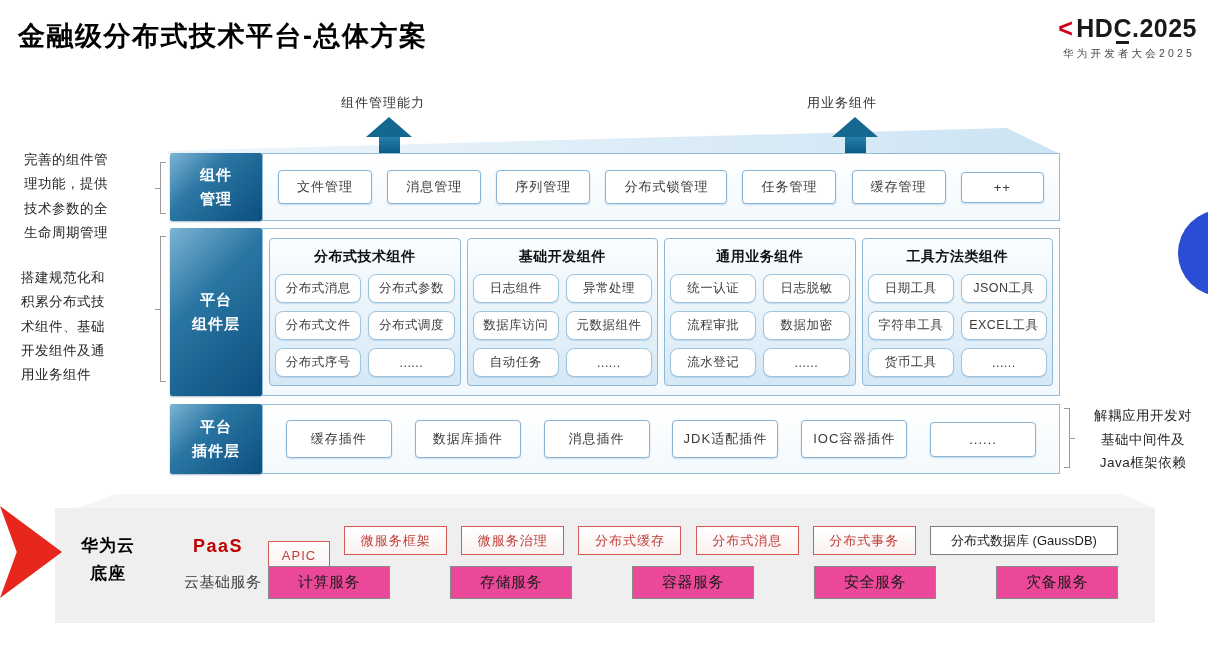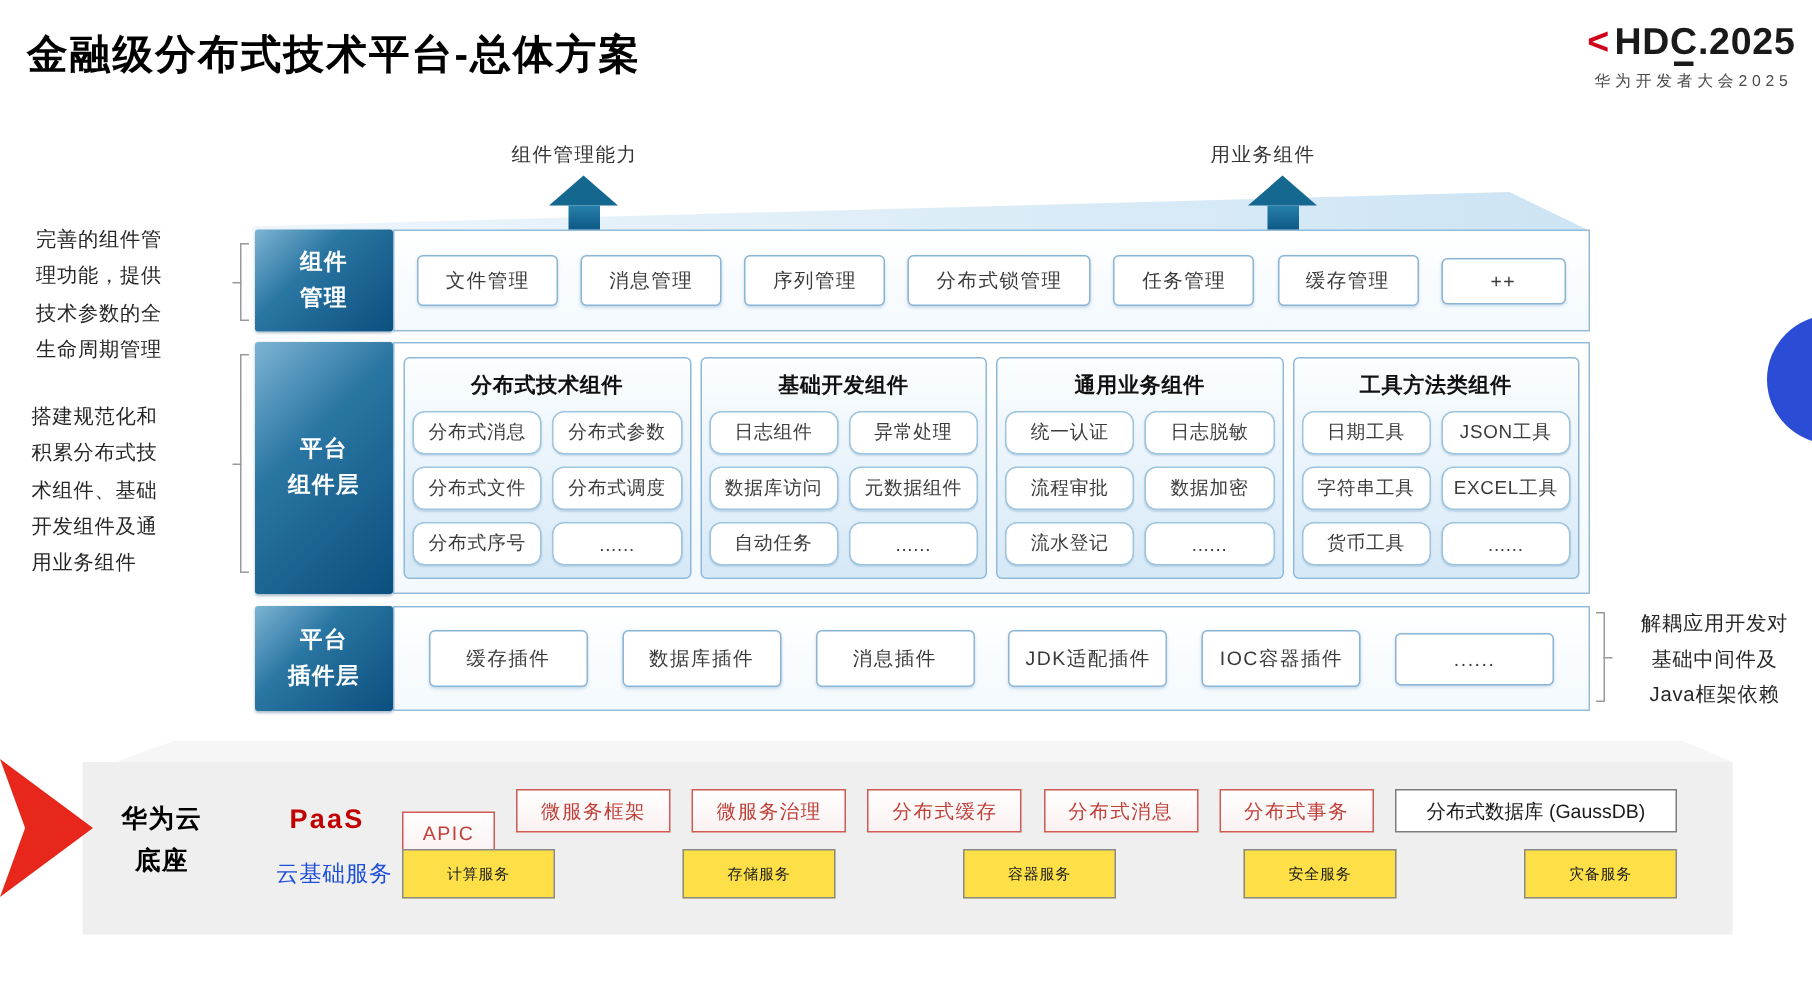--- a/index.html
+++ b/index.html
@@ -56,27 +56,27 @@
   .group { flex:1; background:linear-gradient(180deg,#fcfeff 0%,#d5e8f6 100%); border:1px solid #8fb8d8; border-radius:4px; padding:3px 5px 6px; }
   .group-title { text-align:center; font-size:14px; font-weight:bold; color:#111; padding:6px 0 8px; letter-spacing:0.5px; }
   .group-grid { display:grid; grid-template-columns:1fr 1fr; gap:8px 7px; }
   .cell { height:29px; display:flex; align-items:center; justify-content:center; background:#fff; border:1px solid #9ec4de; border-radius:8px; font-size:12.5px; color:#3c3c3c; letter-spacing:0.5px; box-shadow:0 1px 1px rgba(110,160,200,.3); white-space:nowrap; }
 
   
   .foundation-panel { position:absolute; left:55px; top:508px; width:1100px; height:115px; background:#efefef; }
   .chevron { position:absolute; left:0; top:506px; width:62px; height:92px; background:#e7271b; clip-path:polygon(0 0, 100% 50%, 0 100%, 27% 50%); }
   .hwcloud-label { position:absolute; left:70px; top:532px; width:76px; text-align:center; font-size:17px; font-weight:bold; color:#000; line-height:1.65; white-space:pre-line; letter-spacing:1px; }
   .paas-label { position:absolute; left:193px; top:536px; font-size:18px; font-weight:bold; color:#c00000; letter-spacing:1.5px; }
-  .iaas-label { position:absolute; left:184px; top:573px; font-size:15px; color:#1d4ed8; letter-spacing:0.5px; }
+  .iaas-label { position:absolute; left:184px; top:573px; font-size:15px; color:#404040; letter-spacing:0.5px; }
   .paas-row { position:absolute; left:268px; top:526px; width:850px; height:29px; display:flex; justify-content:space-between; }
   .rchip { height:29px; display:flex; align-items:center; justify-content:center; background:linear-gradient(180deg,#ffffff 0%,#fbf1f1 100%); border:1px solid #d25b55; color:#bf3f39; font-size:13px; letter-spacing:1px; white-space:nowrap; }
   .rchip-apic { width:62px;margin-top:15px; } .rchip-std { width:103px; }
   .nchip { height:29px; width:188px; display:flex; align-items:center; justify-content:center; background:#fff; border:1px solid #7d7d7d; color:#1a1a1a; font-size:13px; white-space:nowrap; }
   .iaas-row { position:absolute; left:268px; top:566px; width:850px; height:33px; display:flex; justify-content:space-between; }
-  .gchip { height:33px; width:102px; display:flex; align-items:center; justify-content:center; background:#fde047; border:1px solid #8a8a8a; color:#1a1a1a; font-size:10px; letter-spacing:0.5px; white-space:nowrap; }
+  .gchip { height:33px; width:122px; display:flex; align-items:center; justify-content:center; background:#ec4899; border:1px solid #8a8a8a; color:#1a1a1a; font-size:15px; letter-spacing:0.5px; white-space:nowrap; }
 
   .blue-circle { position:absolute; left:1178px; top:210px; width:86px; height:86px; border-radius:50%; background:#2b4cd5; }
 </style>
 </head>
 <body>
 
 <div class="slide">
 
   <div class="page-title">金融级分布式技术平台-总体方案</div>
   <div class="hdc">

